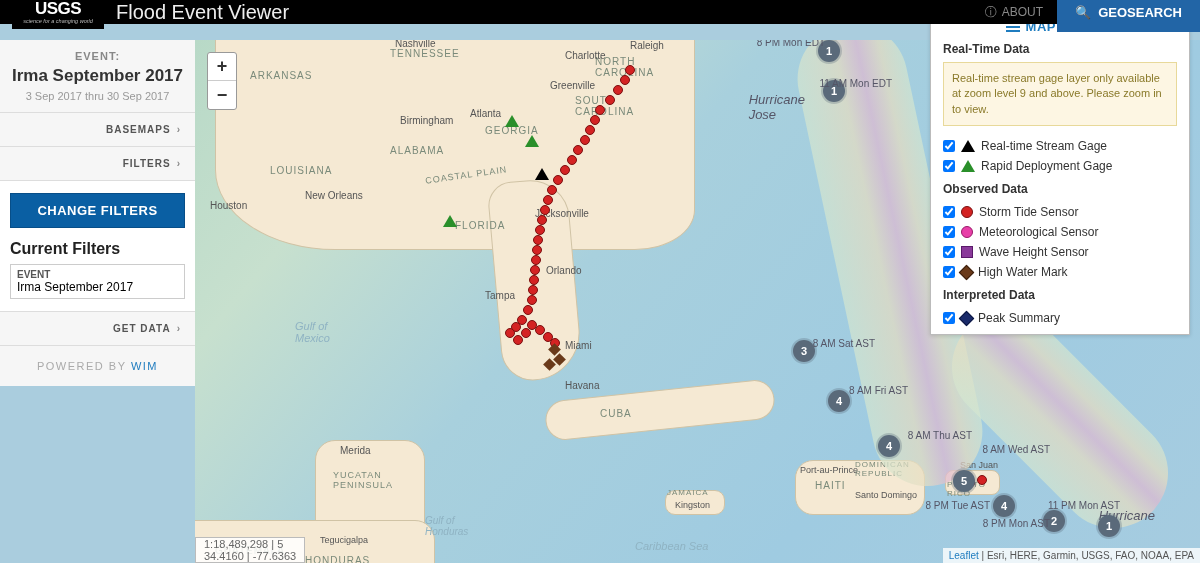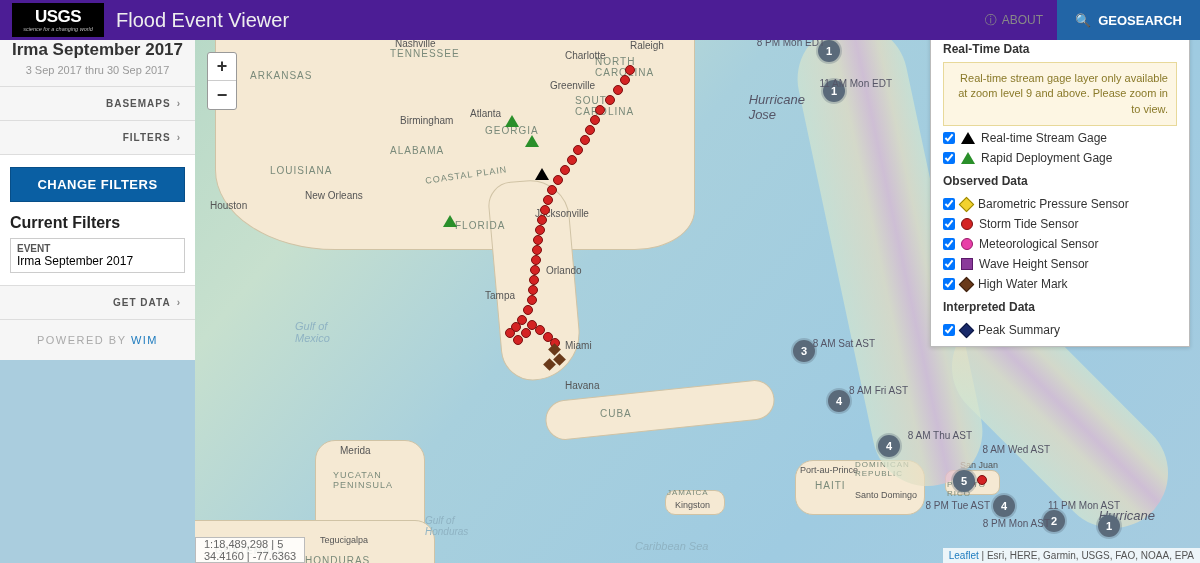--- a/index.html
+++ b/index.html
@@ -1,17 +1,17 @@
 <!DOCTYPE html>
 <html><head>
 <meta charset="utf-8">
 <style>
 *{box-sizing:border-box;margin:0;padding:0;font-family:"Helvetica Neue",Arial,sans-serif}
 body{width:1200px;height:563px;overflow:hidden;position:relative;background:#aacdde}
-.topbar{height:40px;background:#4c1d95;color:#fff;display:flex;align-items:center;position:relative;z-index:30}
+.topbar{height:24px;background:#000000;color:#fff;display:flex;align-items:center;position:relative;z-index:30}
 .logo{width:92px;height:34px;margin:0 12px;display:flex;flex-direction:column;justify-content:center;align-items:center;background:#000}
 .logo-big{font-weight:800;font-size:17px;letter-spacing:-0.5px;line-height:1}
 .logo-sub{font-size:5.5px;font-style:italic;color:#bbb;line-height:1;margin-top:2px}
 .app-title{font-size:20px;font-weight:300;color:#eee}
 .top-right{margin-left:auto;display:flex;align-items:stretch;height:40px}
 .about-link{display:flex;align-items:center;padding:0 14px;color:#888;font-size:12px;cursor:pointer;gap:5px}
 .geosearch{display:flex;align-items:center;padding:0 18px;background:#2265a6;color:#fff;font-size:13px;font-weight:600;cursor:pointer;gap:7px}
 .sidebar{position:absolute;left:0;top:40px;width:195px;background:transparent;z-index:20}
 .side-block{background:#f6f6f6;border-bottom:1px solid #ddd;padding:8px 12px}
 .event-head{text-align:center;color:#888;font-size:11px;letter-spacing:1px;font-weight:600;padding:10px 0 4px}
@@ -41,21 +41,21 @@
 .gulf-lbl{position:absolute;font-size:11px;color:#8fb3c3;font-style:italic}
 .zoom-ctrl{position:absolute;left:12px;top:12px;background:#fff;border:1px solid #999;border-radius:3px;z-index:15}
 .zoom-ctrl div{width:28px;height:28px;display:flex;align-items:center;justify-content:center;font-size:18px;font-weight:700;color:#333;cursor:pointer}
 .zoom-ctrl div:first-child{border-bottom:1px solid #ccc}
 .scale-box{position:absolute;left:0;bottom:0;background:rgba(255,255,255,0.85);border:1px solid #bbb;padding:0 8px;font-size:11px;color:#666;z-index:15}
 .attrib{position:absolute;right:0;bottom:0;background:rgba(255,255,255,0.8);padding:2px 6px;font-size:10px;color:#555;z-index:15}
 .attrib a{color:#1f7cbf}
 .layers-panel{position:absolute;right:10px;top:10px;width:260px;background:#fff;border:1px solid #bbb;box-shadow:0 1px 4px rgba(0,0,0,0.15);z-index:25;padding:8px 12px 6px;font-size:12px;color:#333}
 .layers-title{text-align:center;color:#1f7cbf;font-weight:600;font-size:13px;letter-spacing:0.5px;margin-bottom:8px;display:flex;align-items:center;justify-content:center;gap:6px}
 .section-head{font-weight:700;font-size:12px;margin:6px 0 6px}
-.rt-notice{background:#fdf6e3;border:1px solid #e8d99a;color:#8a7a2a;font-size:11px;padding:8px;text-align:right;line-height:1.4;margin-bottom:2px}
+.rt-notice{background:#fdf6e3;border:1px solid #e8d99a;color:#8a7a2a;font-size:11px;padding:8px;text-align:left;line-height:1.4;margin-bottom:10px}
 .layer-row{display:flex;align-items:center;gap:6px;padding:3px 0;font-size:12px}
 .layer-row input{width:12px;height:12px}
 .sym{display:inline-block;width:14px;height:14px;flex-shrink:0}
 .sym.tri-black{width:0;height:0;border-left:7px solid transparent;border-right:7px solid transparent;border-bottom:12px solid #000}
 .sym.tri-green{width:0;height:0;border-left:7px solid transparent;border-right:7px solid transparent;border-bottom:12px solid #2a8f2a}
 .sym.diamond-yel{width:11px;height:11px;background:#f2d22e;transform:rotate(45deg);border:1px solid #998500}
 .sym.circle-red{width:12px;height:12px;border-radius:50%;background:#d42323;border:1px solid #7a0f0f}
 .sym.circle-mag{width:12px;height:12px;border-radius:50%;background:#e83fa8;border:1px solid #9a1a6a}
 .sym.sq-purple{width:12px;height:12px;background:#8a3a9a;border:1px solid #5a1a6a}
 .sym.diamond-brown{width:11px;height:11px;background:#6a3a1a;transform:rotate(45deg);border:1px solid #3a1f0d}
@@ -91,20 +91,21 @@
     </div>
     <div class="geosearch">
       <span>🔍</span>
       <span>GEOSEARCH</span>
     </div>
   </div>
 </div>
 
 <div class="sidebar">
   <div class="side-block" style="padding:0">
+    <div class="event-head">EVENT:</div>
     <div class="event-name">Irma September 2017</div>
     <div class="event-dates">3 Sep 2017 thru 30 Sep 2017</div>
   </div>
   <div class="side-nav">
     <span>BASEMAPS</span><span class="chev">›</span>
   </div>
   <div class="side-nav">
     <span>FILTERS</span><span class="chev">›</span>
   </div>
   <div class="filters-box">
@@ -288,25 +289,20 @@
       <span>Real-time Stream Gage</span>
     </label>
   <label class="layer-row">
       <input type="checkbox" checked="" style="">
       <span class="sym tri-green"></span>
       <span>Rapid Deployment Gage</span>
     </label>
   <div class="section-head">Observed Data</div>
   <label class="layer-row">
       <input type="checkbox" checked="" style="">
-      <span class="sym diamond-yel"></span>
-      <span>Barometric Pressure Sensor</span>
-    </label>
-  <label class="layer-row">
-      <input type="checkbox" checked="" style="">
       <span class="sym circle-red"></span>
       <span>Storm Tide Sensor</span>
     </label>
   <label class="layer-row">
       <input type="checkbox" checked="" style="">
       <span class="sym circle-mag"></span>
       <span>Meteorological Sensor</span>
     </label>
   <label class="layer-row">
       <input type="checkbox" checked="" style="">

